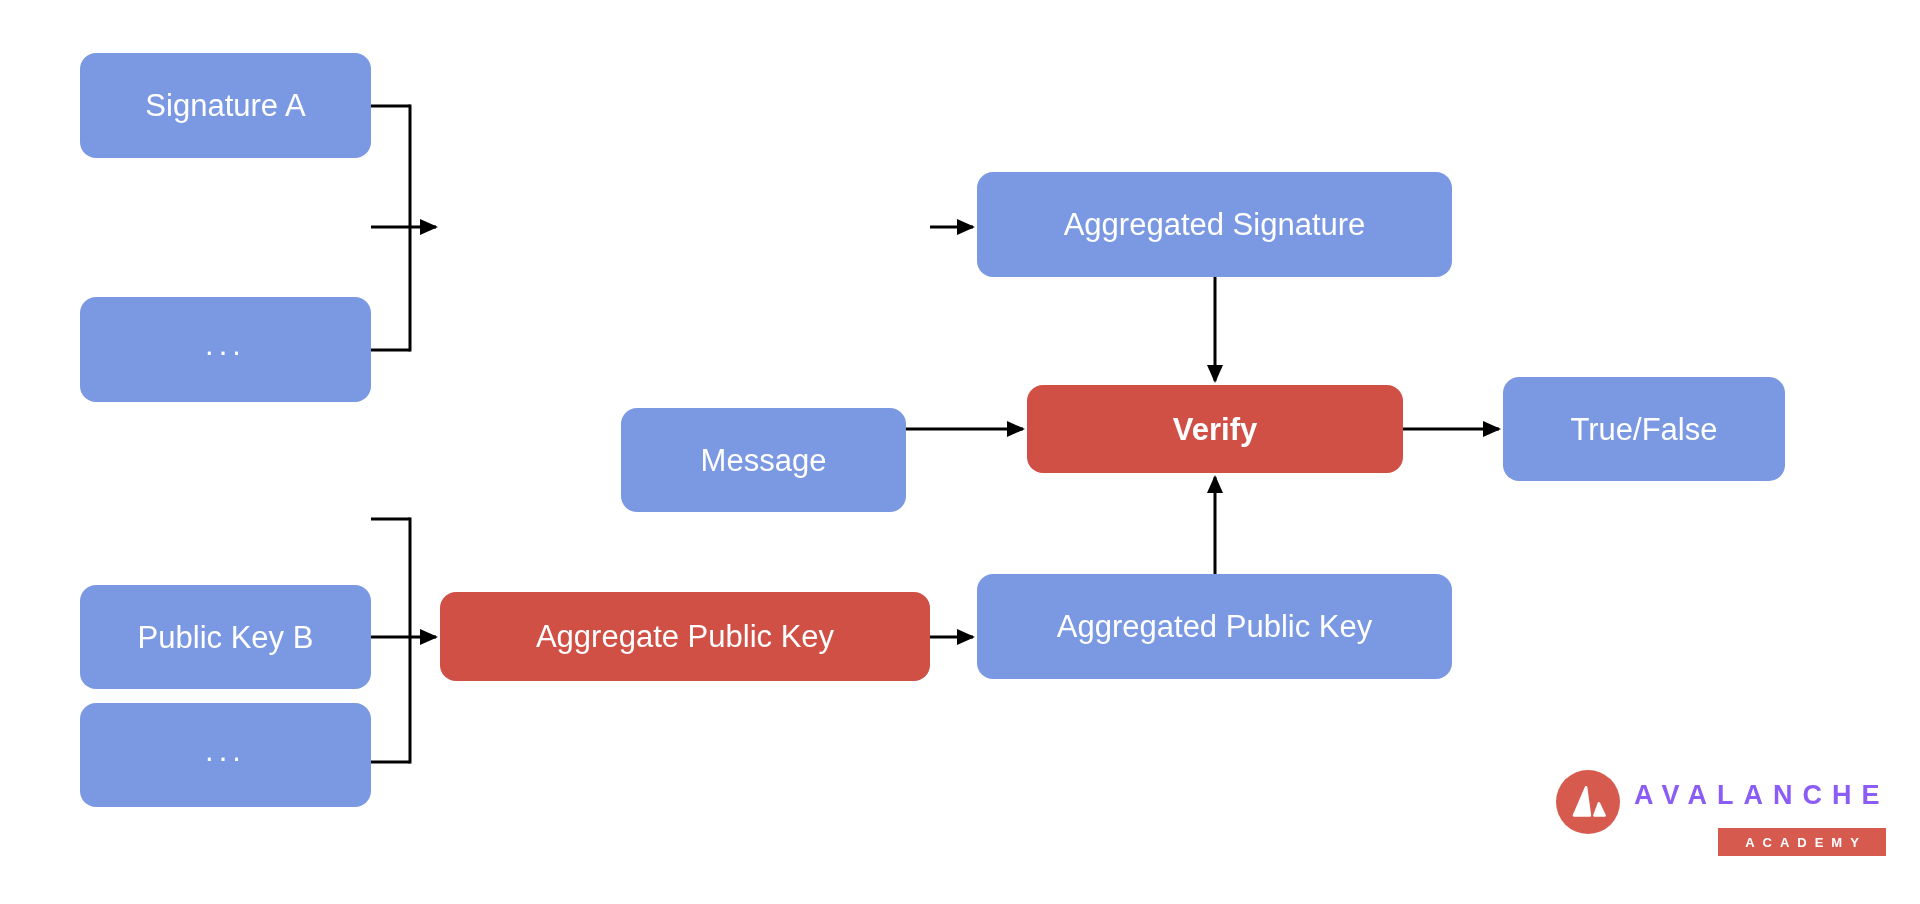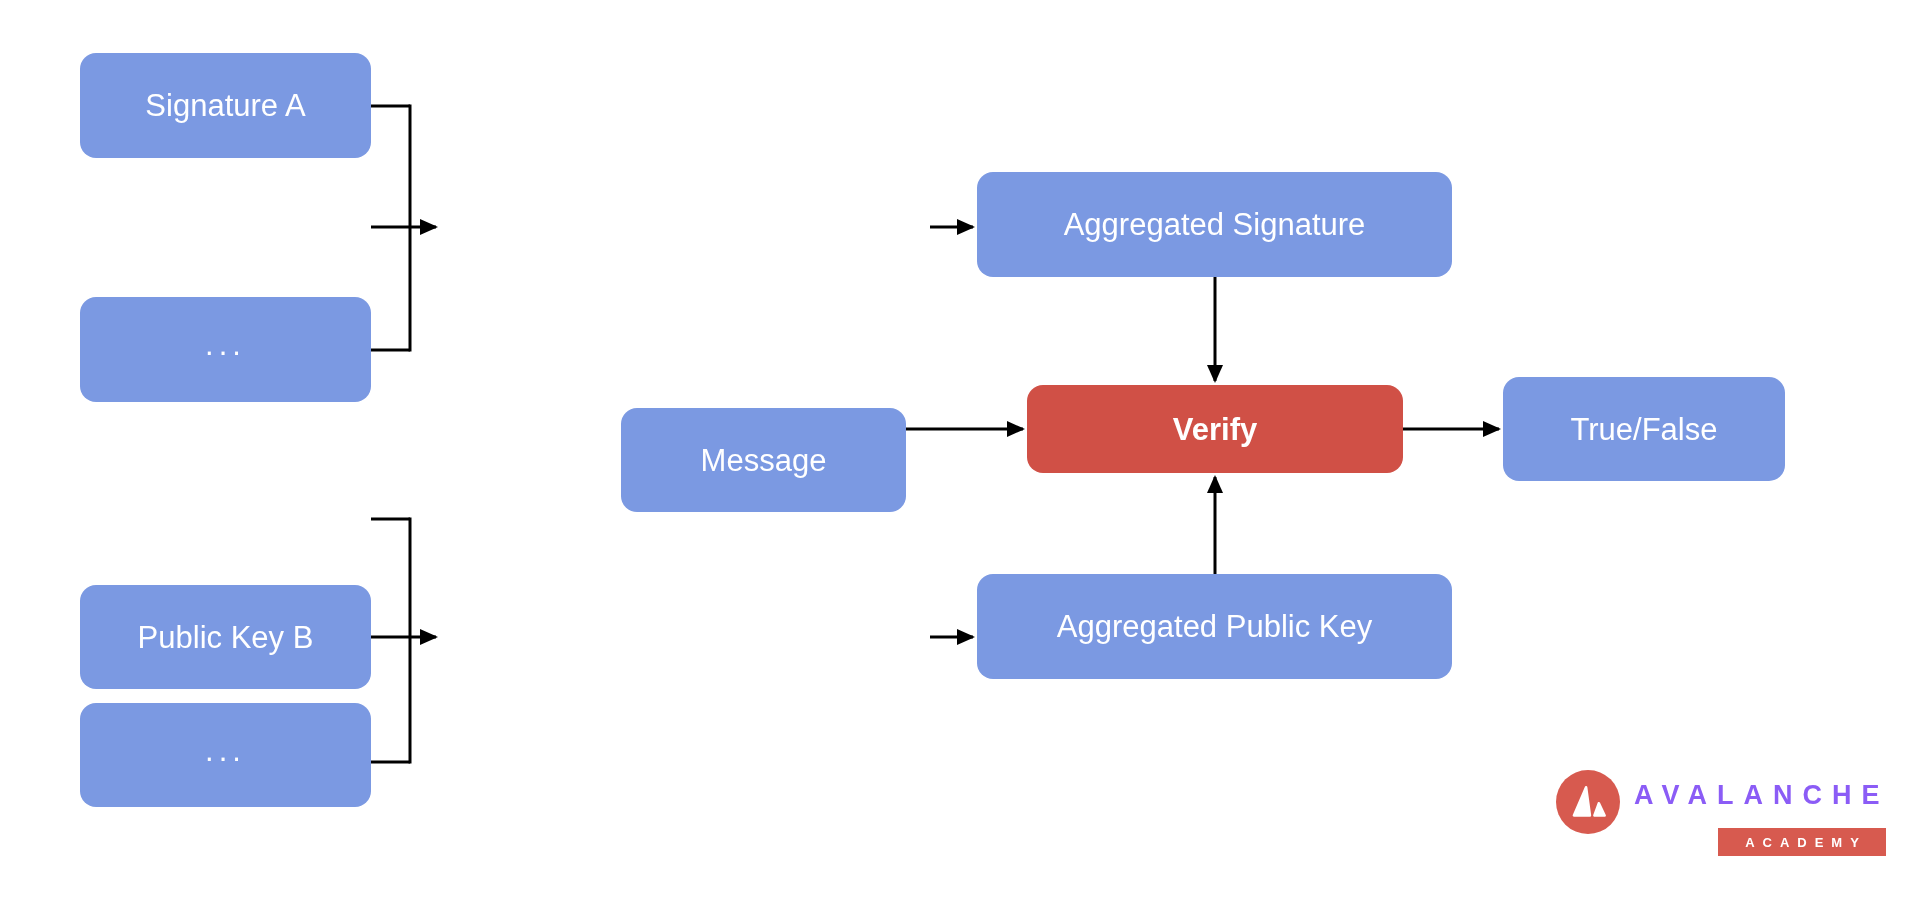--- a/index.html
+++ b/index.html
@@ -121,20 +121,23 @@
     <span>True/False</span>
   </div>
 
   <div class="box blue pk-b">
     <span>Public Key B</span>
   </div>
   <div class="box blue pk-m">
     <span class="dots">...</span>
   </div>
 
+  <div class="box red agg-pk">
+    <span>Aggregate Public Key</span>
+  </div>
   <div class="box blue aggd-pk">
     <span>Aggregated Public Key</span>
   </div>
 
   <div class="logo">
     <svg class="logo-mark" viewBox="0 0 100 100" xmlns="http://www.w3.org/2000/svg">
       <circle cx="50" cy="50" r="50" fill="#d75a4f"></circle>
       <g fill="#ffffff" stroke="#ffffff" stroke-width="4" stroke-linejoin="round">
         <path d="M47 27 L28 71 L53 71 Z"></path>
         <path d="M67 52 L60 71 L76 71 Z"></path>

